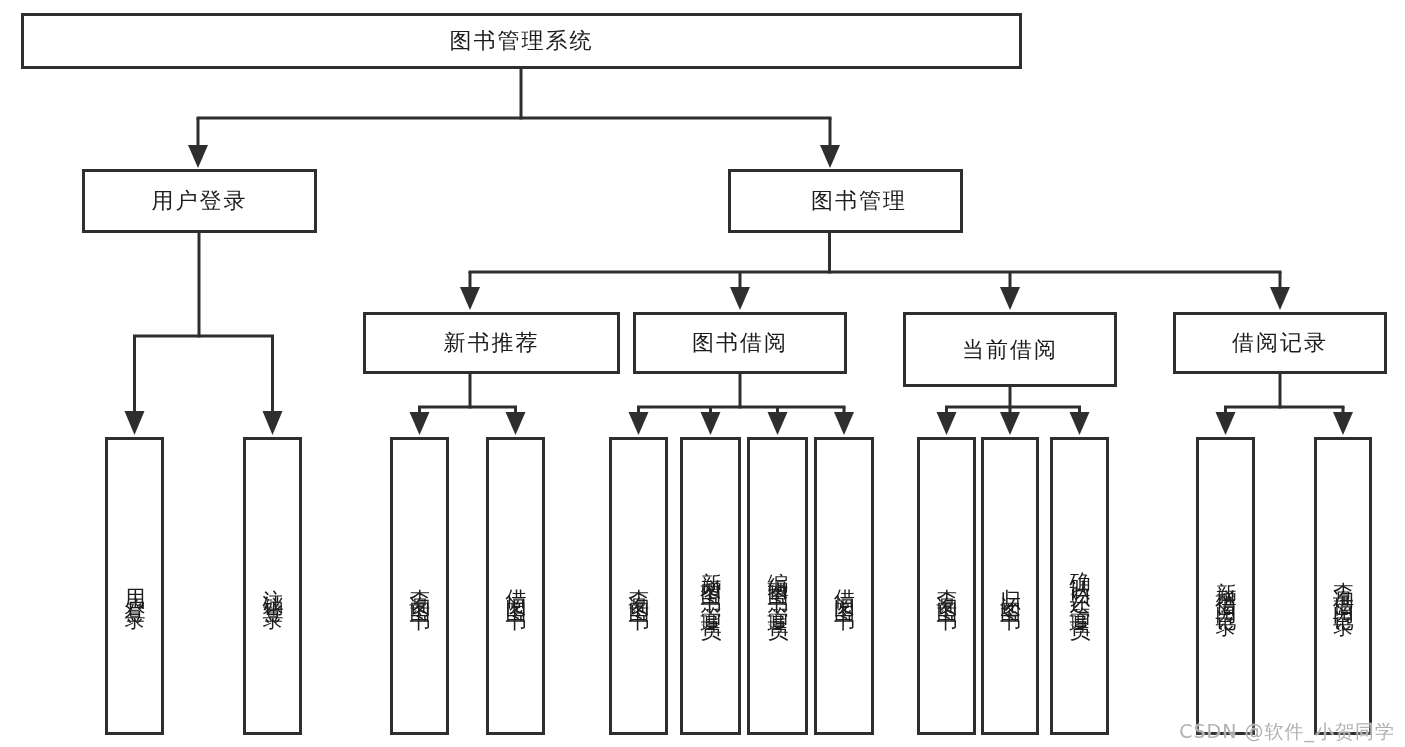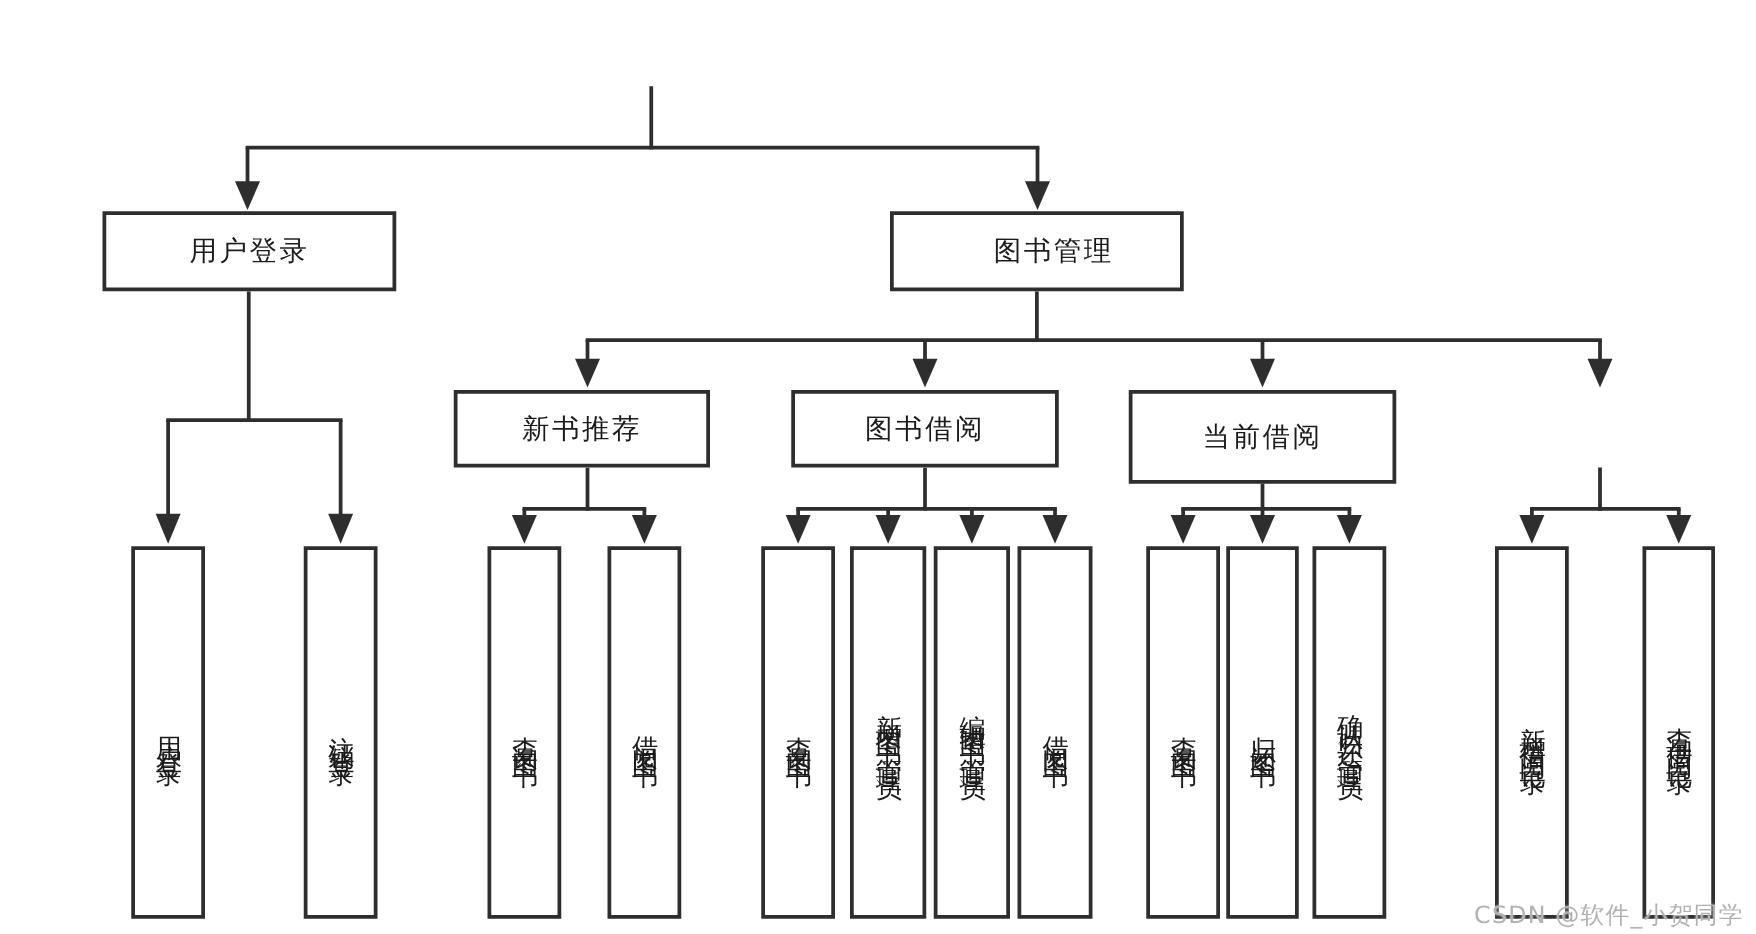--- a/index.html
+++ b/index.html
@@ -108,27 +108,29 @@
     <polygon points="1069.5,412 1089.5,412 1079.5,435"></polygon>
 
     <line x1="1280" y1="374" x2="1280" y2="408.5"></line>
     <line x1="1224" y1="407" x2="1344.5" y2="407"></line>
     <line x1="1225.5" y1="407" x2="1225.5" y2="414"></line>
     <polygon points="1215.5,412 1235.5,412 1225.5,435"></polygon>
     <line x1="1343" y1="407" x2="1343" y2="414"></line>
     <polygon points="1333,412 1353,412 1343,435"></polygon>
   </svg>
 
+  <div class="box" style="left:21px;top:13px;width:1001px;height:56px;">图书管理系统</div>
 
   <div class="box" style="left:82px;top:169px;width:235px;height:64px;">用户登录</div>
-  <div class="box" style="left:712px;top:169px;width:235px;height:64px;padding-left:27px;">图书管理</div>
+  <div class="box" style="left:728px;top:169px;width:235px;height:64px;padding-left:27px;">图书管理</div>
 
-  <div class="box" style="left:363px;top:312px;width:205px;height:62px;">新书推荐</div>
+  <div class="box" style="left:363px;top:312px;width:257px;height:62px;">新书推荐</div>
   <div class="box" style="left:633px;top:312px;width:214px;height:62px;">图书借阅</div>
   <div class="box" style="left:903px;top:312px;width:214px;height:75px;">当前借阅</div>
+  <div class="box" style="left:1173px;top:312px;width:214px;height:62px;">借阅记录</div>
 
   <div class="box vbox" style="left:105px;top:437px;width:59px;height:298px;">用户登录</div>
   <div class="box vbox" style="left:243px;top:437px;width:59px;height:298px;">注销登录</div>
 
   <div class="box vbox" style="left:390px;top:437px;width:59px;height:298px;">查询图书</div>
   <div class="box vbox" style="left:486px;top:437px;width:59px;height:298px;">借阅图书</div>
 
   <div class="box vbox" style="left:609px;top:437px;width:59px;height:298px;">查询图书</div>
   <div class="box vbox" style="left:680px;top:437px;width:61px;height:298px;">新增图书（管理员）</div>
   <div class="box vbox" style="left:747px;top:437px;width:61px;height:298px;">编辑图书（管理员）</div>

